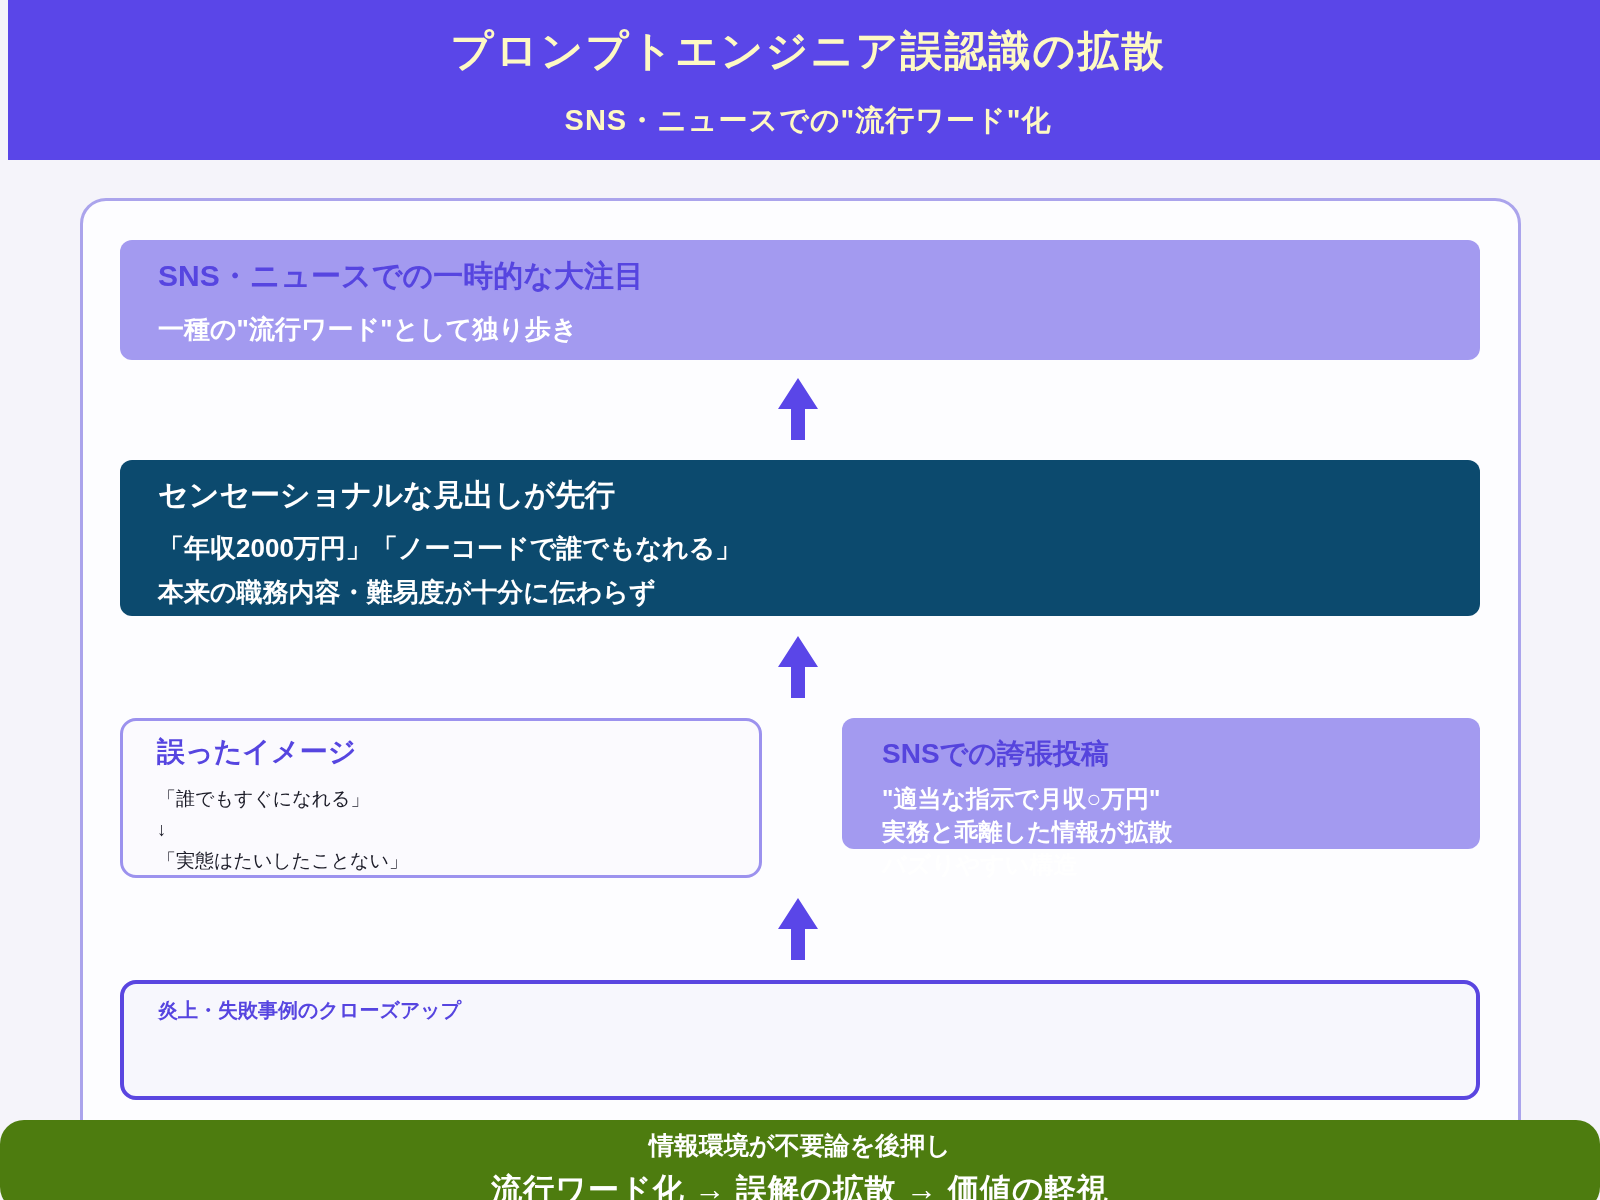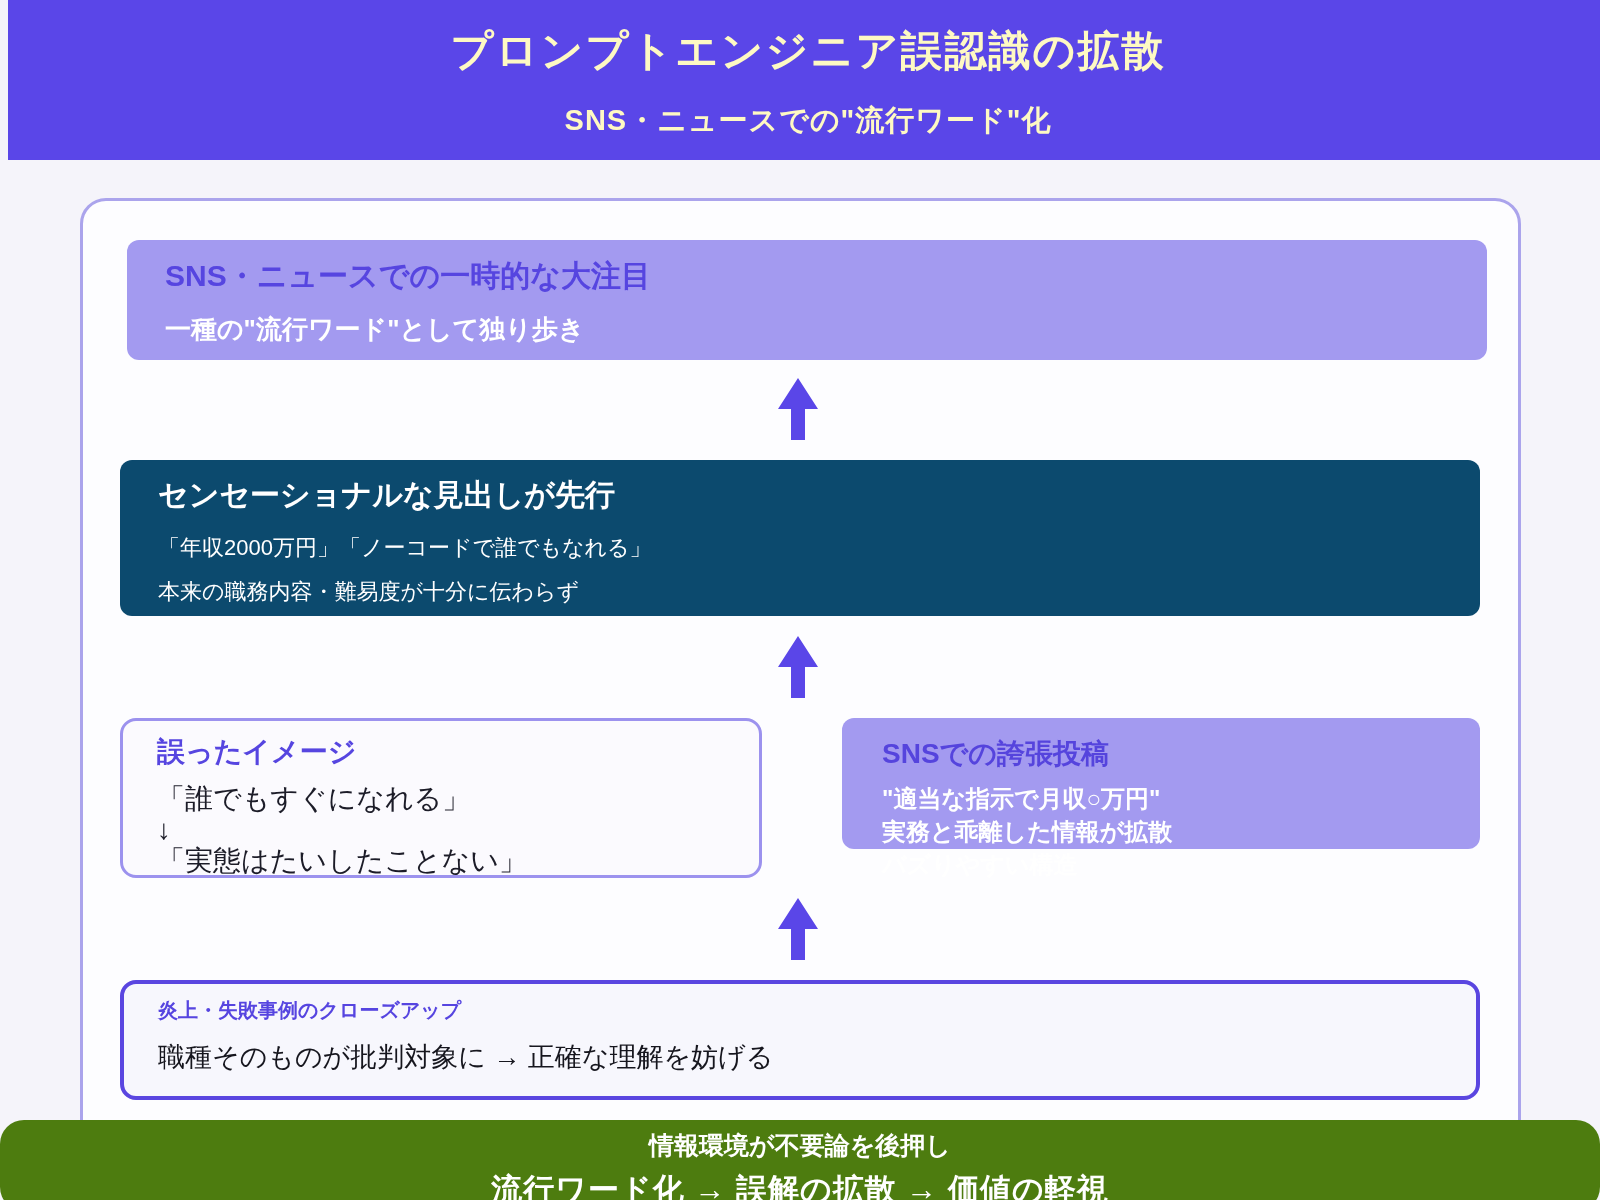--- a/index.html
+++ b/index.html
@@ -18,36 +18,36 @@
   
   .outer{
     position:absolute;left:80px;top:198px;width:1441px;height:950px;
     background:#fdfdff;border:3px solid #aba4ec;border-radius:26px;
     box-sizing:border-box;z-index:1;
   }
   
   .box{position:absolute;box-sizing:border-box;z-index:2;}
   .box1{
     left:120px;top:240px;width:1360px;height:120px;
-    background:#a39af0;border-radius:12px;padding:16px 38px;margin-left:7px;
+    background:#a39af0;border-radius:12px;padding:16px 38px;
   }
   .box1 .bt{font-size:30px;font-weight:700;color:#5645e0;margin:0 0 15px 0;}
   .box1 .bb{font-size:26px;font-weight:700;color:#ffffff;}
   .box2{
     left:120px;top:460px;width:1360px;height:156px;
     background:#0c4a6e;border-radius:12px;padding:15px 38px;
   }
   .box2 .bt{font-size:30px;font-weight:700;color:#ffffff;margin:0 0 10px 0;}
-  .box2 .ln{font-size:22px;font-weight:400;color:#ffffff;line-height:44px;}
+  .box2 .ln{font-size:26px;font-weight:700;color:#ffffff;line-height:44px;}
   .box3{
     left:120px;top:718px;width:642px;height:160px;
     background:#fbfafe;border:3px solid #9c92ee;border-radius:16px;padding:12px 34px;
   }
   .box3 .bt{font-size:28px;font-weight:700;color:#5645e0;margin:0 0 12px 0;}
-  .box3 .ln{font-size:28px;font-weight:400;color:#1c1c28;line-height:31px;}
+  .box3 .ln{font-size:19px;font-weight:400;color:#1c1c28;line-height:31px;}
   .box4{
     left:842px;top:718px;width:638px;height:131px;
     background:#a39af0;border-radius:12px;padding:17px 40px;
   }
   .box4 .bt{font-size:28px;font-weight:700;color:#5544dd;margin:0 0 9px 0;}
   .box4 .ln{font-size:24px;font-weight:700;color:#ffffff;line-height:33px;}
   .box5{
     left:120px;top:980px;width:1360px;height:120px;
     background:#f7f7fd;border:4px solid #5a46e0;border-radius:16px;padding:13px 34px;
   }
@@ -108,19 +108,18 @@
   <div class="ln">実務と乖離した情報が拡散</div>
   <div class="ln">バズりやすい構造</div>
 </div>
 
 <svg class="arrow arrow3" viewBox="0 0 40 62">
   <polygon points="20,0 40,31 27,31 27,62 13,62 13,31 0,31" fill="#5a46e8"></polygon>
 </svg>
 
 <div class="box box5">
   <div class="bt">炎上・失敗事例のクローズアップ</div>
-  <div class="bb">職種そのものが批判対象に → 正確な理解を妨げる</div>
 </div>
 
 <div class="footer">
   <div class="footer-line1">情報環境が不要論を後押し</div>
   <div class="footer-line2">流行ワード化 → 誤解の拡散 → 価値の軽視</div>
 </div>
 
 </body></html>

